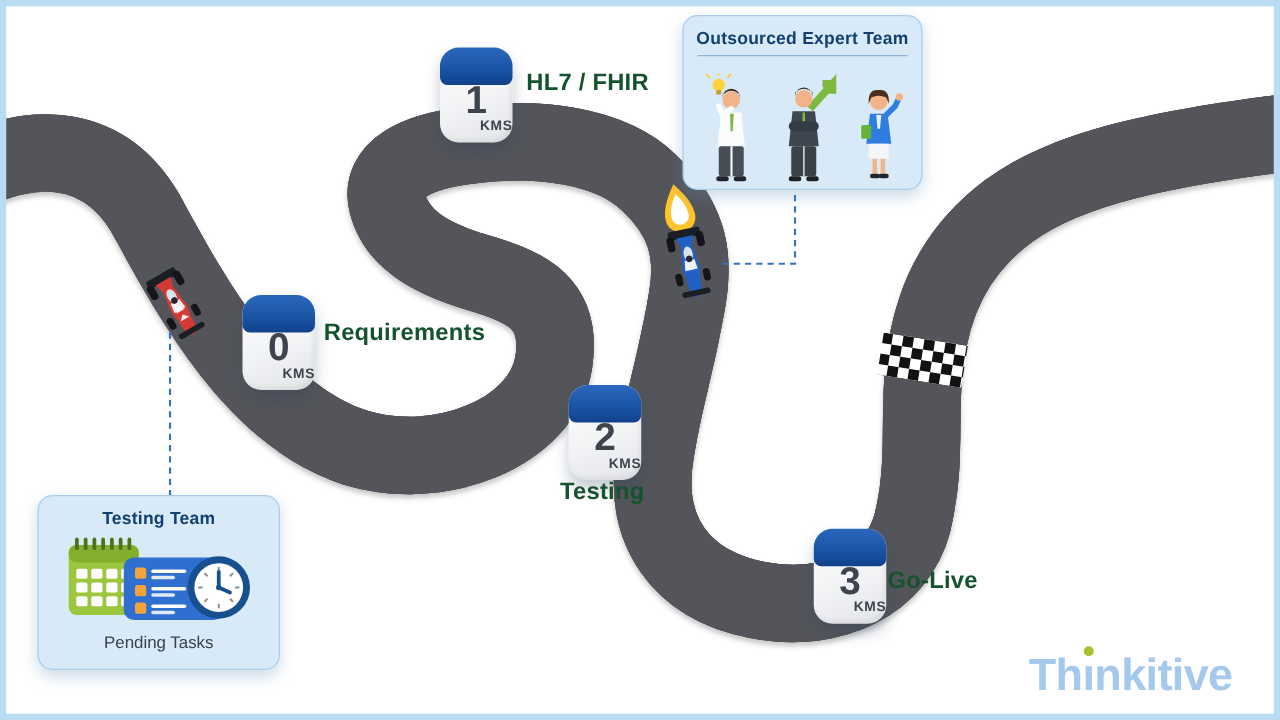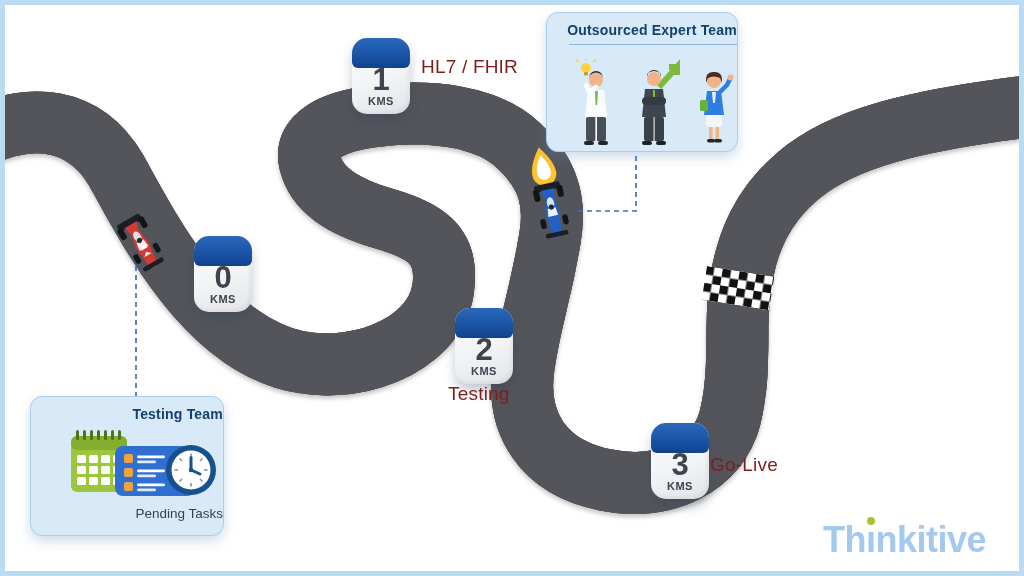--- a/index.html
+++ b/index.html
@@ -22,32 +22,32 @@
     position:absolute;top:0;left:0;right:0;height:30px;
     background:linear-gradient(180deg,#2a68bd 0%,#174f9f 70%,#11418a 100%);
     border-radius:15px 15px 6px 6px;
   }
   .marker-num{
     position:absolute;top:26px;left:0;right:0;
     font-size:31px;font-weight:bold;color:#3d444e;line-height:1;
   }
   .marker-unit{
     position:absolute;top:58px;left:0;right:0;
-    font-size:11px;font-weight:bold;color:#3d444e;letter-spacing:.5px;line-height:1;
+    font-size:11px;font-weight:bold;color:#3d444e;letter-spacing:.5px;line-height:1;text-align:right;
   }
   .ms-label{
-    position:absolute;z-index:20;font-size:19px;font-weight:normal;color:#7f1d1d;
+    position:absolute;z-index:20;font-size:19px;font-weight:bold;color:#14532d;
     letter-spacing:.2px;white-space:nowrap;
   }
 
   
   .card{
     position:absolute;z-index:30;background:#d8e9f8;border:1px solid #aacdec;
     border-radius:12px;box-shadow:0 5px 12px rgba(90,140,190,.30);
-    display:flex;flex-direction:column;align-items:flex-end;
+    display:flex;flex-direction:column;align-items:center;
   }
   .card-title{
     margin-top:9px;font-size:14px;font-weight:bold;color:#12406f;letter-spacing:.2px;
   }
   .card-sep{width:calc(100% - 22px);height:1px;background:#8fb4d9;margin-top:6px;}
   .card-art{flex:1;display:flex;align-items:flex-end;justify-content:center;}
   .card-caption{font-size:13.5px;color:#38424c;margin-bottom:24px;}
 
   
   .logo{
@@ -133,20 +133,21 @@
     <div class="marker-num">1</div>
     <div class="marker-unit">KMS</div>
   </div>
   <div class="ms-label" style="left:421px;top:56px;">HL7 / FHIR</div>
 
   <div class="marker" style="left:194px;top:236px;">
     <div class="marker-dome"></div>
     <div class="marker-num">0</div>
     <div class="marker-unit">KMS</div>
   </div>
+  <div class="ms-label" style="left:259px;top:256px;">Requirements</div>
 
   <div class="marker" style="left:455px;top:308px;">
     <div class="marker-dome"></div>
     <div class="marker-num">2</div>
     <div class="marker-unit">KMS</div>
   </div>
   <div class="ms-label" style="left:448px;top:383px;">Testing</div>
 
   <div class="marker" style="left:651px;top:423px;">
     <div class="marker-dome"></div>

